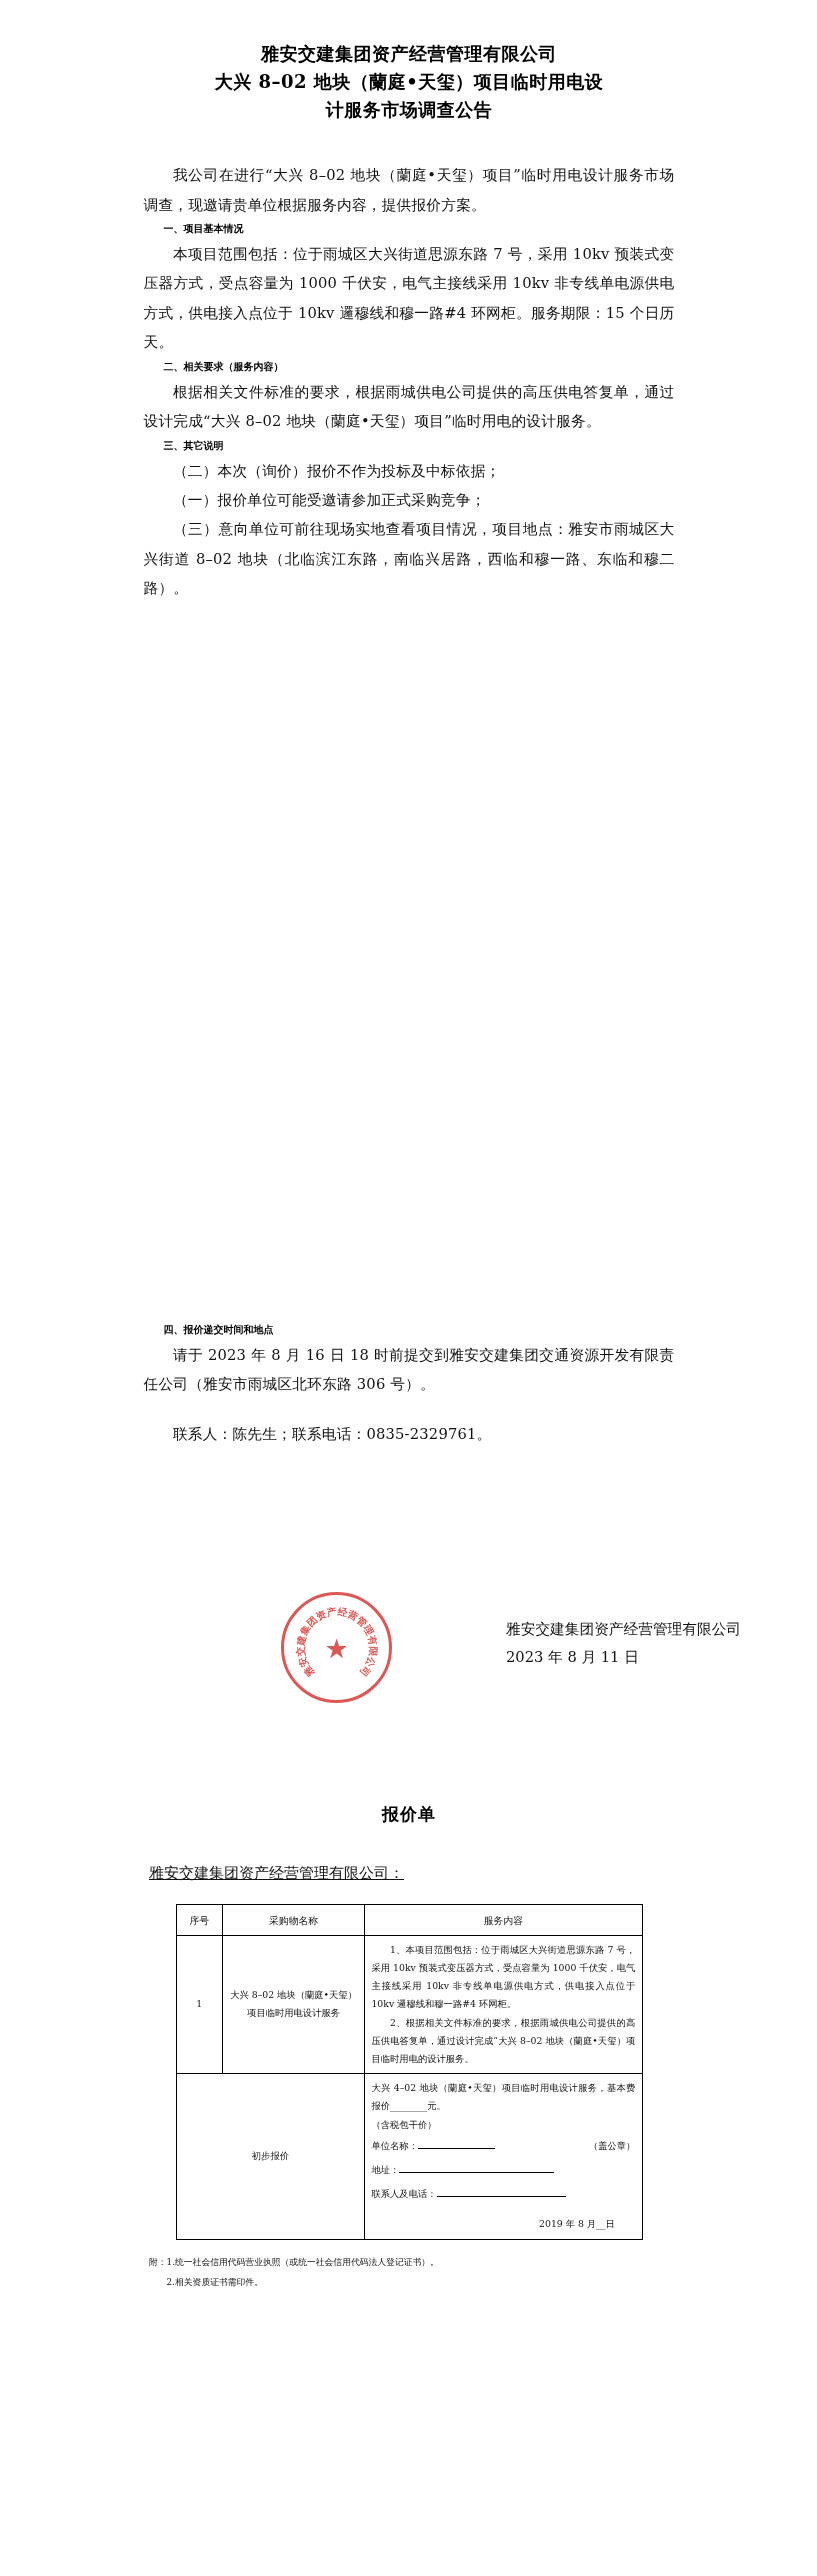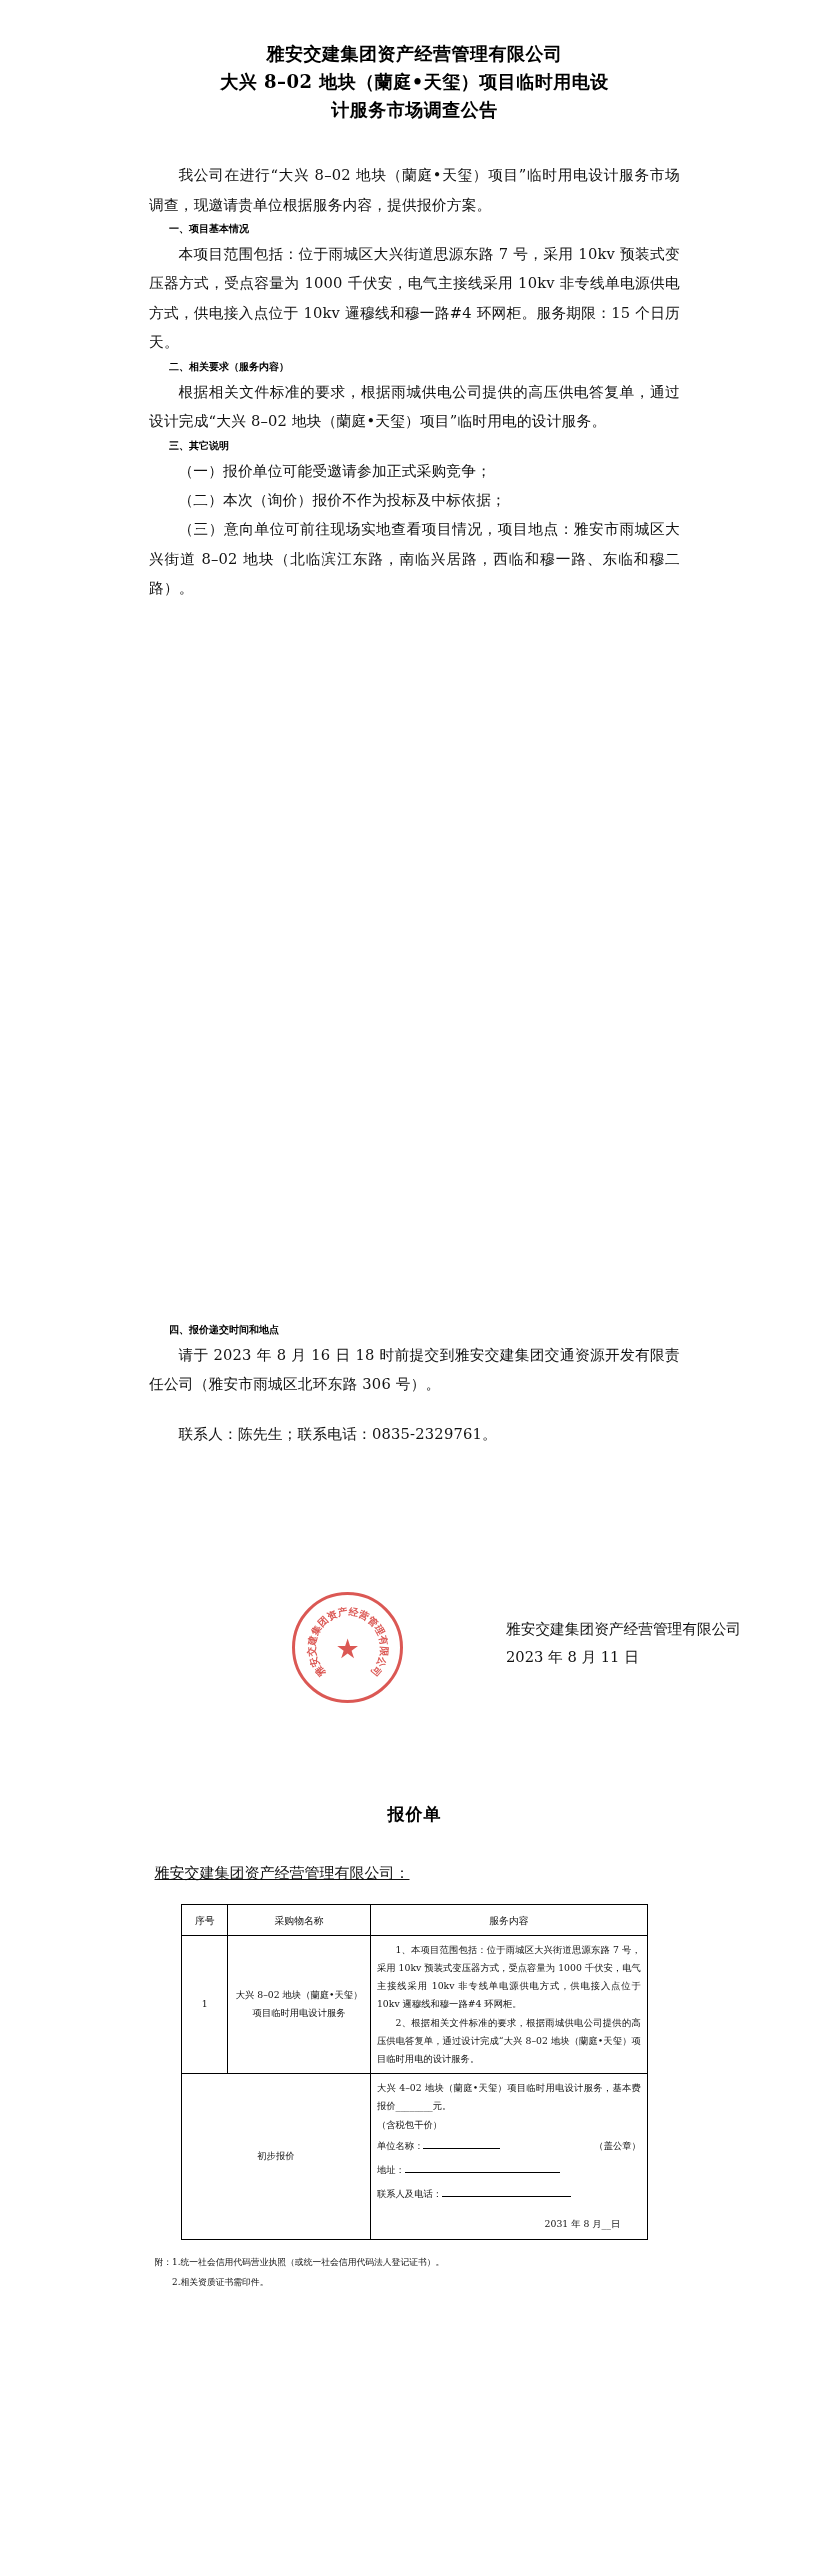--- a/index.html
+++ b/index.html
@@ -7,21 +7,21 @@
   .page{
     width:818px;
     min-height:3470px;
     margin:0 auto;
     background:#ffffff;
     position:relative;
     overflow:hidden;
   }
   .sheet{
     position:absolute;
-    left:11px; right:0;
+    left:0; right:0;
     background:#fff;
   }
   
   .p1{top:0;height:1149px;}
   .p2{top:1149px;height:592px;}
   .p3{top:1741px;height:1728px;}
 
   .doc-title{
     text-align:center;
     font-weight:bold;
@@ -159,22 +159,22 @@
     <div class="body-col">
       <p class="t">我公司在进行“大兴 8–02 地块（蘭庭•天玺）项目”临时用电设计服务市场调查，现邀请贵单位根据服务内容，提供报价方案。</p>
 
       <p class="head">一、项目基本情况</p>
       <p class="t">本项目范围包括：位于雨城区大兴街道思源东路 7 号，采用 10kv 预装式变压器方式，受点容量为 1000 千伏安，电气主接线采用 10kv 非专线单电源供电方式，供电接入点位于 10kv 邏穆线和穆一路#4 环网柜。服务期限：15 个日历天。</p>
 
       <p class="head">二、相关要求（服务内容）</p>
       <p class="t">根据相关文件标准的要求，根据雨城供电公司提供的高压供电答复单，通过设计完成“大兴 8–02 地块（蘭庭•天玺）项目”临时用电的设计服务。</p>
 
       <p class="head">三、其它说明</p>
+      <p class="t">（二）本次（询价）报价不作为投标及中标依据；</p>
       <p class="t">（一）报价单位可能受邀请参加正式采购竞争；</p>
-      <p class="t">（二）本次（询价）报价不作为投标及中标依据；</p>
       <p class="t">（三）意向单位可前往现场实地查看项目情况，项目地点：雅安市雨城区大兴街道 8–02 地块（北临滨江东路，南临兴居路，西临和穆一路、东临和穆二路）。</p>
     </div>
   </div>
 
   <div class="sheet p2">
     <div class="body-col" style="padding-top:155px;">
       <p class="head">四、报价递交时间和地点</p>
       <p class="t">请于 2023 年 8 月 16 日 18 时前提交到雅安交建集团交通资源开发有限责任公司（雅安市雨城区北环东路 306 号）。</p>
       <div class="gap-m"></div>
       <p class="t">联系人：陈先生；联系电话：0835-2329761。</p>
@@ -240,21 +240,21 @@
                 <span>单位名称：</span><span class="blank-line"></span>
                 <span class="stamp-note">（盖公章）</span>
               </p>
               <p>
                 <span>地址：</span><span class="blank-line" style="min-width:155px;"></span>
               </p>
               <p>
                 <span>联系人及电话：</span><span class="blank-line" style="min-width:129px;"></span>
               </p>
             </div>
-            <p class="date-right">2031 年 8 月__日</p>
+            <p class="date-right">2019 年 8 月__日</p>
           </td>
         </tr>
       </tbody>
     </table>
 
     <div class="foot">
       <p>附：1.统一社会信用代码营业执照（或统一社会信用代码法人登记证书）。</p>
       <p class="sub">2.相关资质证书需印件。</p>
     </div>
   </div>

